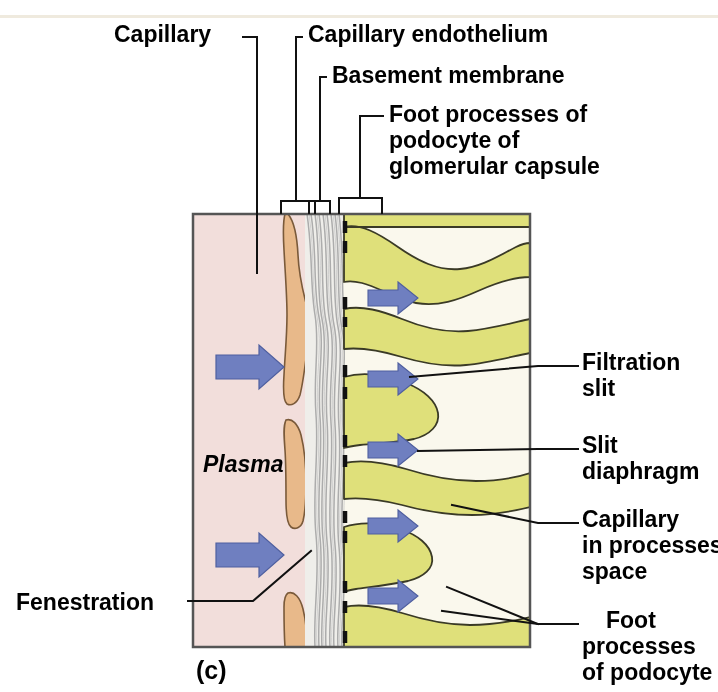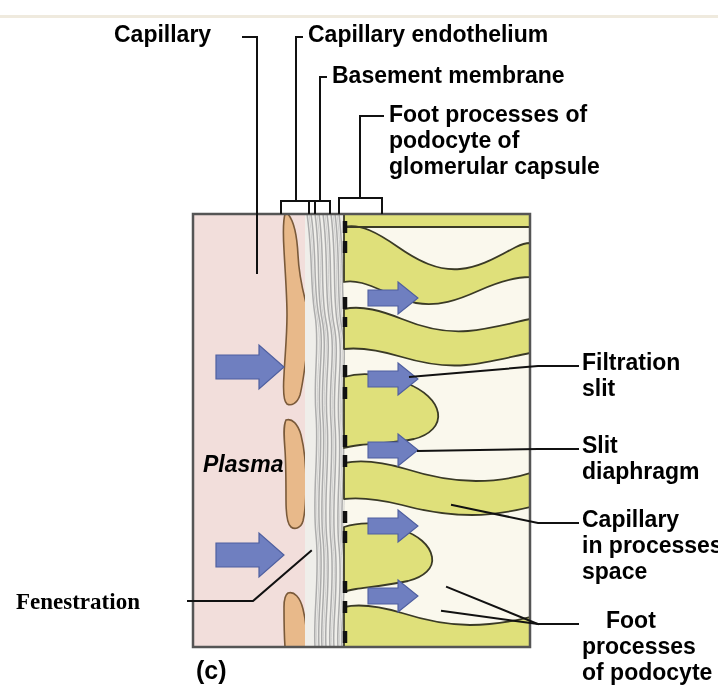--- a/index.html
+++ b/index.html
@@ -220,21 +220,21 @@
   <div class="lbl" style="left:308px; top:6px;">Capillary endothelium</div>
 
   <div class="lbl" style="left:332px; top:47px;">Basement membrane</div>
 
   <div class="lbl" style="left:389px; top:86px;">Foot processes of</div>
   <div class="lbl" style="left:389px; top:112px;">podocyte of</div>
   <div class="lbl" style="left:389px; top:138px;">glomerular capsule</div>
 
   <div class="lbl italic" style="left:203px; top:436px;text-align:right;">Plasma</div>
 
-  <div class="lbl" style="left:16px; top:574px;font-family:Liberation Serif, serif;">Fenestration</div>
+  <div class="lbl" style="left:16px; top:574px;">Fenestration</div>
 
   <div class="lbl" style="left:582px; top:334px;">Filtration</div>
   <div class="lbl" style="left:582px; top:360px;">slit</div>
 
   <div class="lbl" style="left:582px; top:417px;">Slit</div>
   <div class="lbl" style="left:582px; top:443px;">diaphragm</div>
 
   <div class="lbl" style="left:582px; top:491px;">Capillary</div>
   <div class="lbl" style="left:582px; top:517px;">in processes</div>
   <div class="lbl" style="left:582px; top:543px;">space</div>

